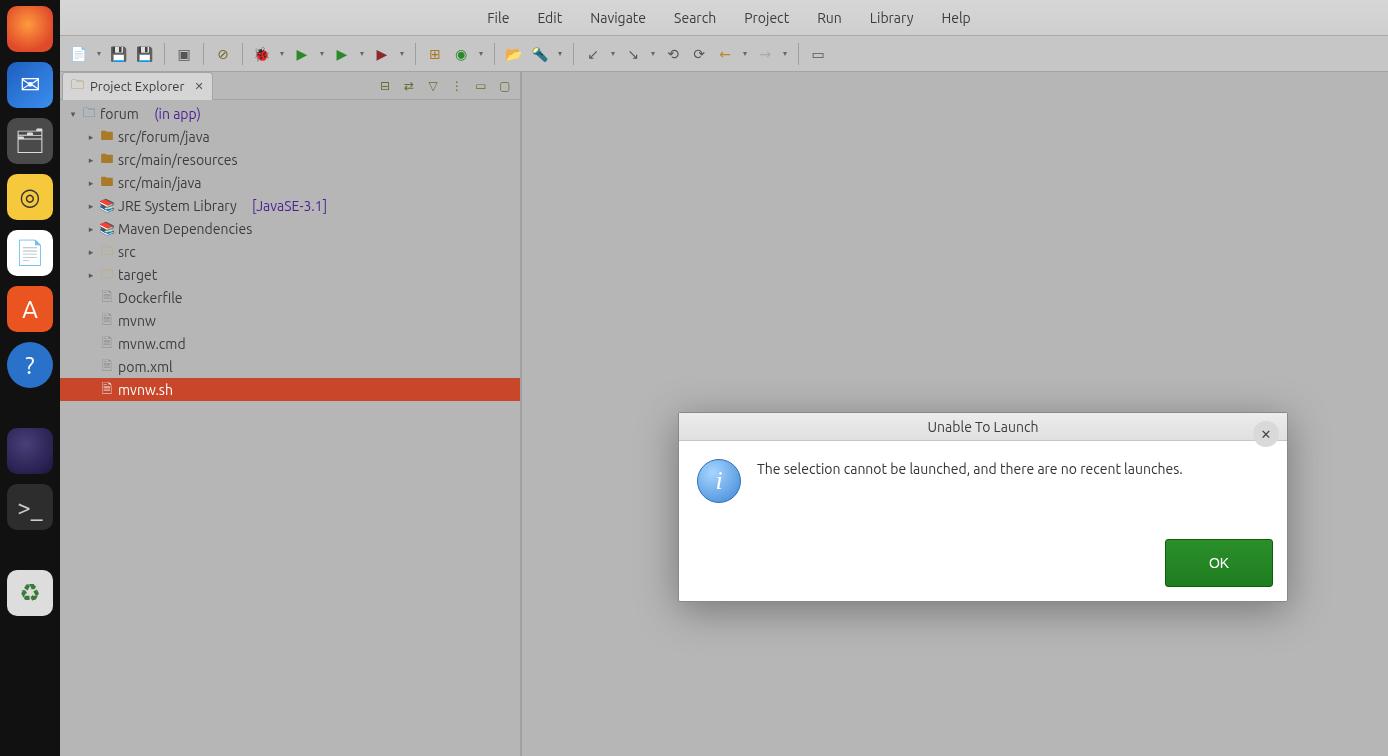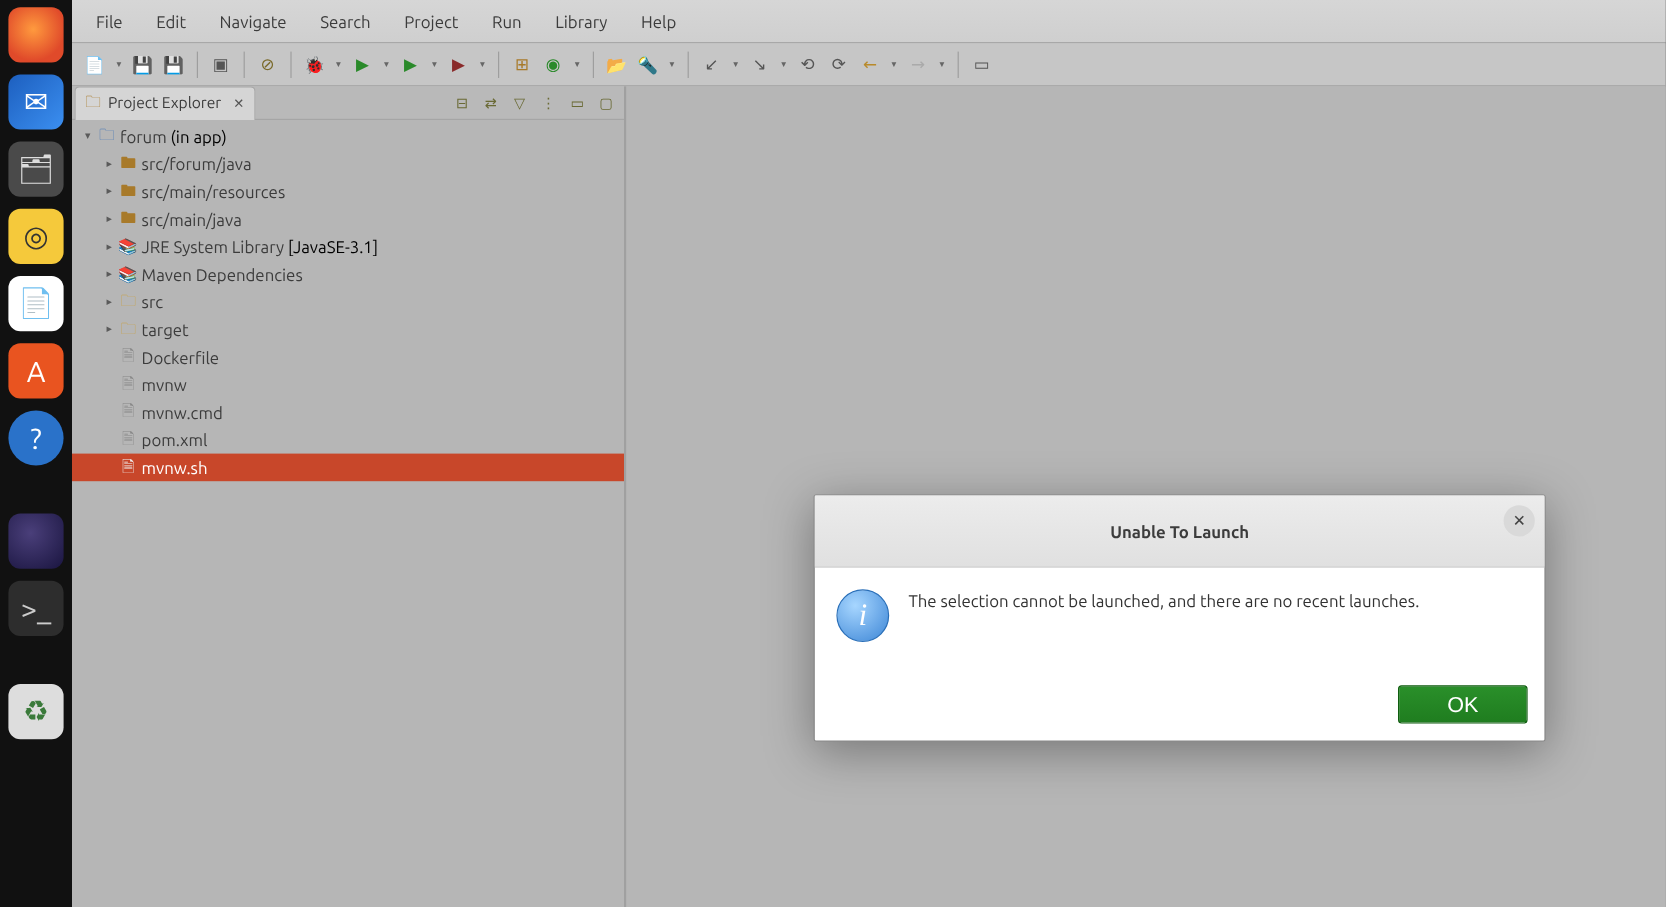--- a/index.html
+++ b/index.html
@@ -8,21 +8,21 @@
 
 .dock { position: absolute; top: 0; left: 0; width: 60px; height: 756px; background: #111; display: flex; flex-direction: column; align-items: center; padding-top: 6px; gap: 10px; }
 .dock-item { width: 46px; height: 46px; border-radius: 10px; display: flex; align-items: center; justify-content: center; font-size: 24px; color: #eee; cursor: pointer; }
 .dock-sep { height: 20px; }
 
 
 .app { position: absolute; top: 0; left: 60px; width: 1328px; height: 756px; background: #b6b6b6; display: flex; flex-direction: column; }
 
 .titlebar { height: 14px; background: #2a2a2a; color: #bdbdbd; font-size: 12px; text-align: center; line-height: 14px; font-weight: 500; letter-spacing: .2px; }
 
-.menubar { height: 36px; background: linear-gradient(#d6d6d6,#cfcfcf); border-bottom: 1px solid #a8a8a8; display: flex; align-items: center; padding-left: 10px; gap: 8px; font-size: 14px; }
+.menubar { height: 36px; background: linear-gradient(#d6d6d6,#cfcfcf); border-bottom: 1px solid #a8a8a8; display: flex; align-items: center; padding-left: 10px; gap: 8px; font-size: 14px; justify-content: center; }
 .menubar span { padding: 4px 10px; cursor: pointer; border-radius: 3px; }
 
 .toolbar { height: 36px; background: #c6c6c6; border-bottom: 1px solid #a3a3a3; display: flex; align-items: center; padding-left: 8px; gap: 4px; }
 .tbtn { width: 22px; height: 22px; display: flex; align-items: center; justify-content: center; font-size: 14px; color: #555; cursor: pointer; border-radius: 3px; }
 .tsep { width: 1px; height: 22px; background: rgba(0,0,0,.2); margin: 0 4px; }
 .tdrop { font-size: 8px; color: #666; width: 10px; text-align: center; cursor: pointer; }
 
 .workspace { flex: 1; display: flex; background: #b6b6b6; }
 .sidebar { width: 462px; display: flex; flex-direction: column; border-right: 2px solid #a0a0a0; background: #b6b6b6; }
 .view-tabbar { height: 28px; display: flex; align-items: center; background: #b9b9b9; border-bottom: 1px solid #a5a5a5; }
@@ -30,32 +30,32 @@
 .view-tab .closer { font-size: 11px; color: #555; cursor: pointer; margin-left: 4px; }
 .view-toolbar { margin-left: auto; display: flex; gap: 6px; padding-right: 6px; }
 .view-toolbar .vbtn { width: 18px; height: 18px; font-size: 12px; color: #6a6a35; cursor: pointer; display: flex; align-items: center; justify-content: center; }
 
 .tree { flex: 1; padding-top: 2px; font-size: 14px; overflow: auto; }
 .row { height: 23px; display: flex; align-items: center; cursor: pointer; white-space: nowrap; }
 .row.sel { background: #c8472a; color: #fff; }
 .tw { width: 14px; display: inline-flex; justify-content: center; font-size: 9px; color: #5a5a5a; }
 .ic { width: 18px; display: inline-flex; justify-content: center; font-size: 13px; }
 .label { padding-left: 2px; }
-.dim { color: #000000; }
+.dim { color: #4c1d95; margin-left: 12px; }
 .editor { flex: 1; background: #b6b6b6; }
 
 
 .modal { position: absolute; left: 678px; top: 412px; width: 610px; background: #fff; border: 1px solid #888; box-shadow: 0 8px 40px rgba(0,0,0,.35); border-radius: 2px; }
-.modal-titlebar { height: 60px; background: linear-gradient(#ececec,#e0e0e0); border-bottom: 1px solid #c6c6c6; display: flex; align-items: center; justify-content: center; position: relative; font-weight: 700; font-size: 14px; }
+.modal-titlebar { height: 28px; background: linear-gradient(#ececec,#e0e0e0); border-bottom: 1px solid #c6c6c6; display: flex; align-items: center; justify-content: center; position: relative; font-weight: 400; font-size: 14px; }
 .modal-close { position: absolute; right: 8px; top: 8px; width: 26px; height: 26px; border-radius: 50%; background: #d9d9d9; display: flex; align-items: center; justify-content: center; font-size: 13px; cursor: pointer; color: #444; }
 .modal-body { padding: 18px 18px 12px 18px; display: flex; gap: 16px; min-height: 88px; }
 .info-icon { width: 44px; height: 44px; border-radius: 50%; background: radial-gradient(circle at 35% 30%, #a7d6ff, #3d86d6); color: #fff; display: flex; align-items: center; justify-content: center; font-family: Georgia, serif; font-style: italic; font-size: 26px; flex: none; border: 1px solid #2a6fb8; }
 .modal-msg { font-size: 14px; padding-top: 2px; color: #333; }
 .modal-actions { padding: 10px 14px 14px; display: flex; justify-content: flex-end; }
-.btn-ok { min-width: 108px; height: 32px; background: linear-gradient(#2a8f2a,#1f7d1f); color: #fff; border: 1px solid #0f5d0f; border-radius: 3px; font-size: 18px; cursor: pointer; }
+.btn-ok { min-width: 108px; height: 48px; background: linear-gradient(#2a8f2a,#1f7d1f); color: #fff; border: 1px solid #0f5d0f; border-radius: 3px; font-size: 14px; cursor: pointer; }
 </style>
 </head>
 <body>
 
 <div class="dock">
   <div class="dock-item" style="background:radial-gradient(circle at 45% 40%, #ff9a3e, #e04a2a 70%);"></div>
   <div class="dock-item" style="background:linear-gradient(135deg,#1d5fbf,#3b8ff0);color:#fff;">✉</div>
   <div class="dock-item" style="background:#4a4a4a;color:#ddd;">🗂</div>
   <div class="dock-item" style="background:#f5c93b;color:#333;">◎</div>
   <div class="dock-item" style="background:#fff;color:#2a72c9;">📄</div>

